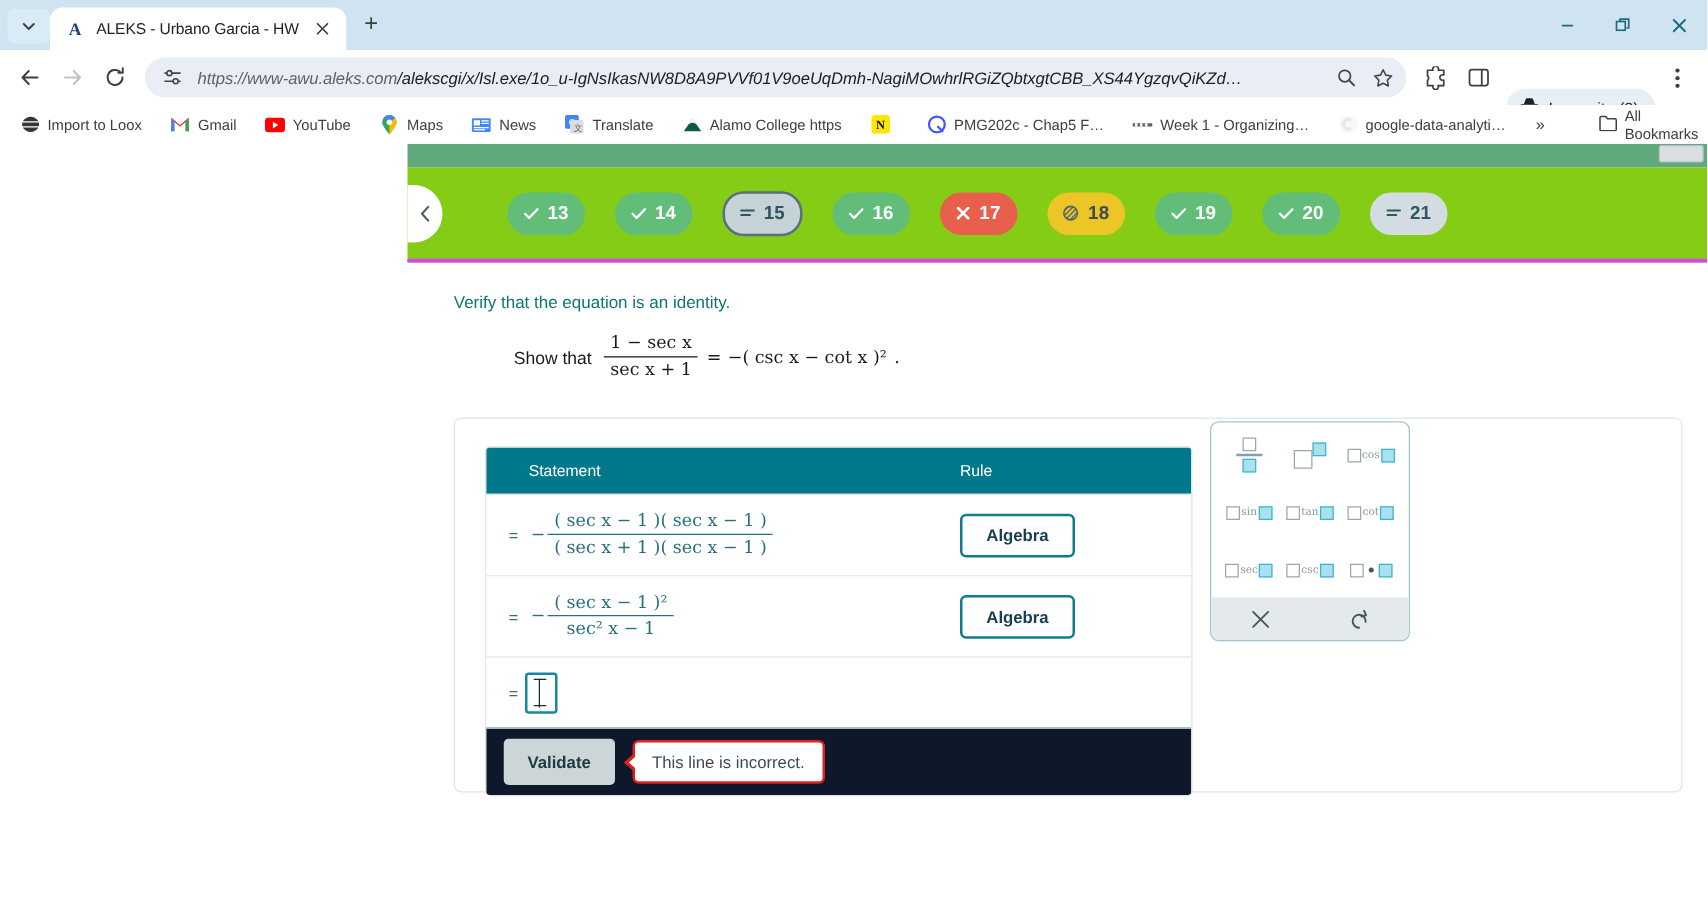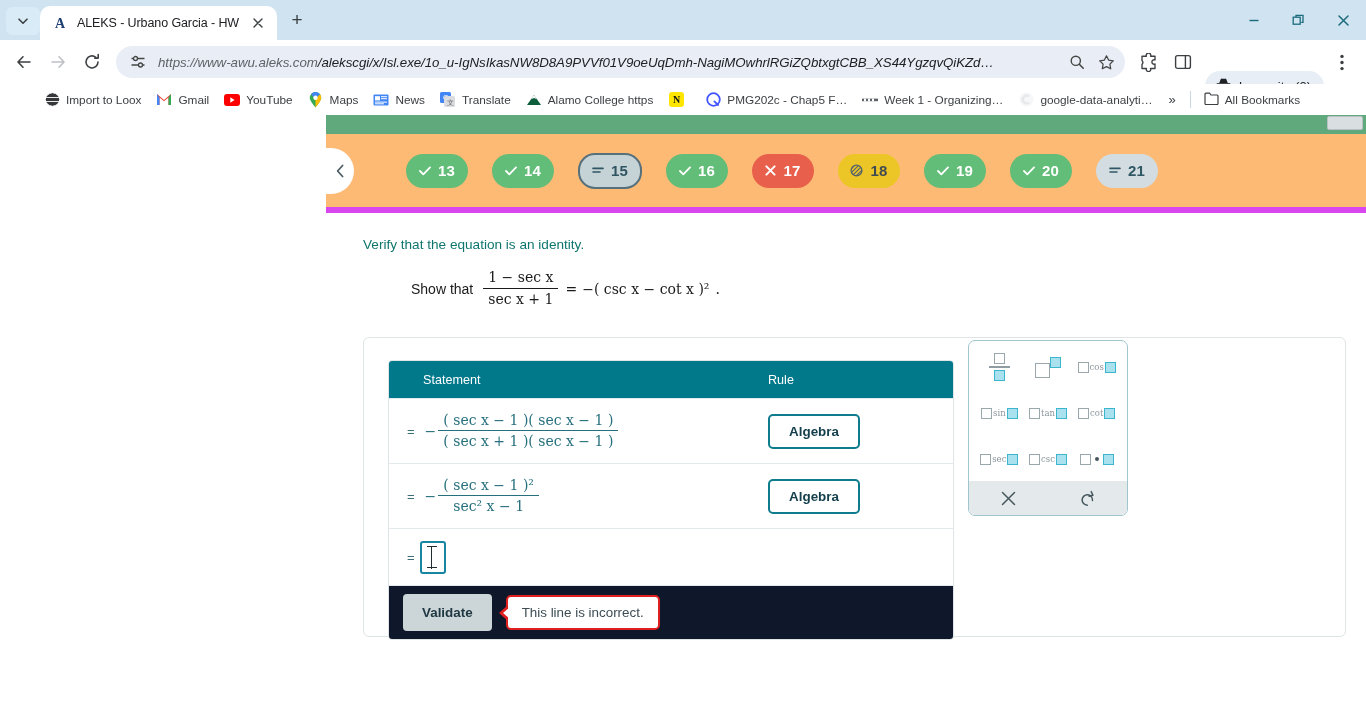--- a/index.html
+++ b/index.html
@@ -49,42 +49,42 @@
     letter-spacing:-.05px;
     font-style:italic;
   }
   .omnibox .urltext .dim{color:#5f6368;}
   .omni-ico{width:20px;height:20px;flex:none;display:flex;align-items:center;justify-content:center;color:#444746;}
   .incognito{
     height:30px;border-radius:15px;background:#e8eef5;display:flex;align-items:center;gap:7px;
     padding:0 13px 0 10px;margin-left:4px;color:#202124;font-size:13px;flex:none;margin-top:48px;
   }
 
-  .bookmarks{height:31px;background:#ffffff;display:flex;align-items:center;padding:0 9px;gap:1px;flex:none;
-    position:relative;margin-left:28px;}
+  .bookmarks{height:31px;background:#ffffff;display:flex;align-items:center;padding:0 9px;gap:9px;flex:none;
+    position:relative;}
   .bm{display:flex;align-items:center;gap:6px;padding:3px 7px;border-radius:5px;font-size:11.8px;color:#3c4043;
     white-space:nowrap;}
   .bm .bmico{width:16px;height:16px;flex:none;display:flex;align-items:center;justify-content:center;}
   .bm-overflow{padding:3px 8px;color:#3c4043;font-size:13px;}
   .bm-divider{width:1px;height:17px;background:#c9d7e4;margin:0 5px;}
   .bm-all{display:flex;align-items:center;gap:6px;padding:3px 7px;font-size:11.8px;color:#3c4043;}
 
   
   .viewport{flex:1;background:#ffffff;position:relative;overflow:hidden;display:flex;}
   .leftrail{width:326px;background:#ffffff;flex:none;}
   .content{flex:1;position:relative;background:#ffffff;}
 
   .greenbar{height:19px;background:#5fa97c;position:relative;}
   .greenbar .nub{
     position:absolute;right:3px;top:1px;width:34px;height:12px;background:#d9dee0;
     border:1px solid #b9c1c4;border-radius:2px;
   }
   .navstrip{
-    height:73px;background:#fdba74;position:relative;display:flex;align-items:center;
-    border-bottom:6px solid #d946ef;
+    height:73px;background:#84cc16;position:relative;display:flex;align-items:center;
+    border-bottom:3px solid #d946ef;
   }
   .scroll-left{
     position:absolute;left:0;top:50%;transform:translateY(-50%);
     width:28px;height:46px;background:#ffffff;border-radius:0 23px 23px 0;
     display:flex;align-items:center;justify-content:center;color:#4a5a62;font-size:15px;z-index:3;
   }
   .pill-wrap{display:flex;align-items:center;gap:0;padding-left:14px;}
   .pill{
     width:62px;height:34px;border-radius:17px;display:flex;align-items:center;justify-content:center;
     gap:7px;font-size:15px;font-weight:bold;color:#ffffff;margin:0 24px 0 0;flex:none;

